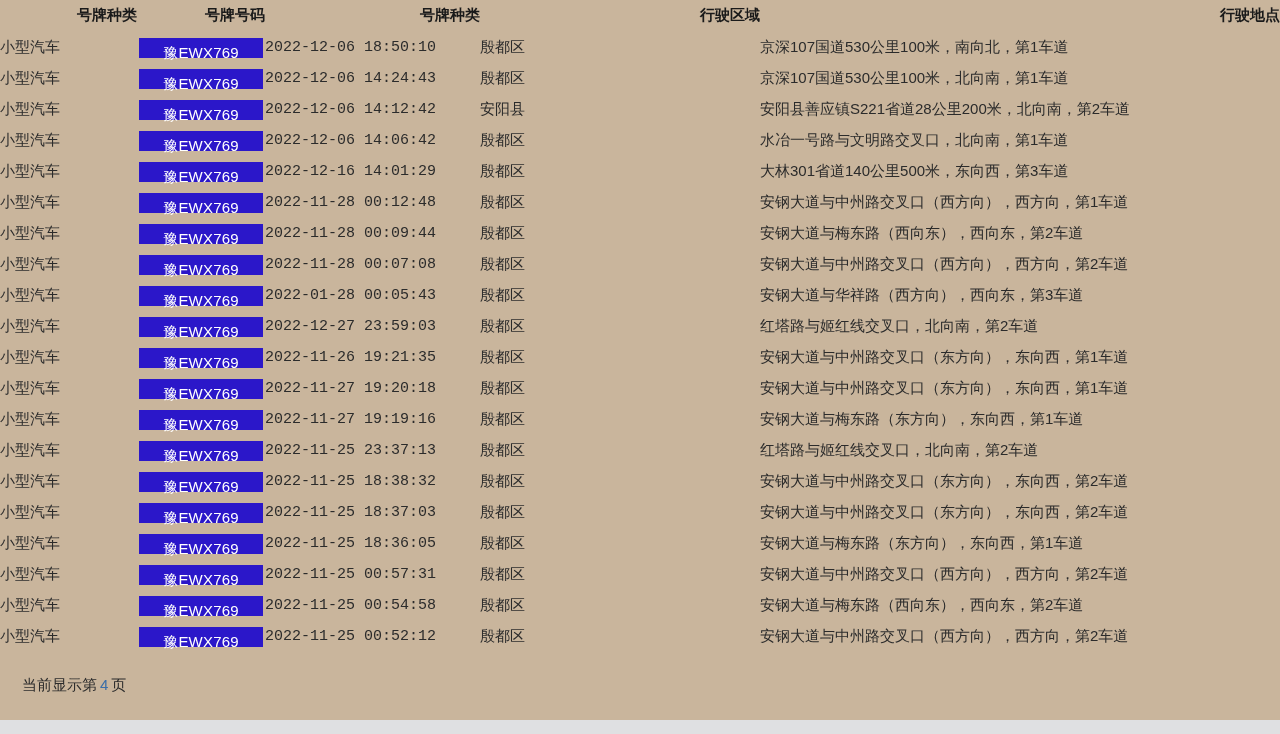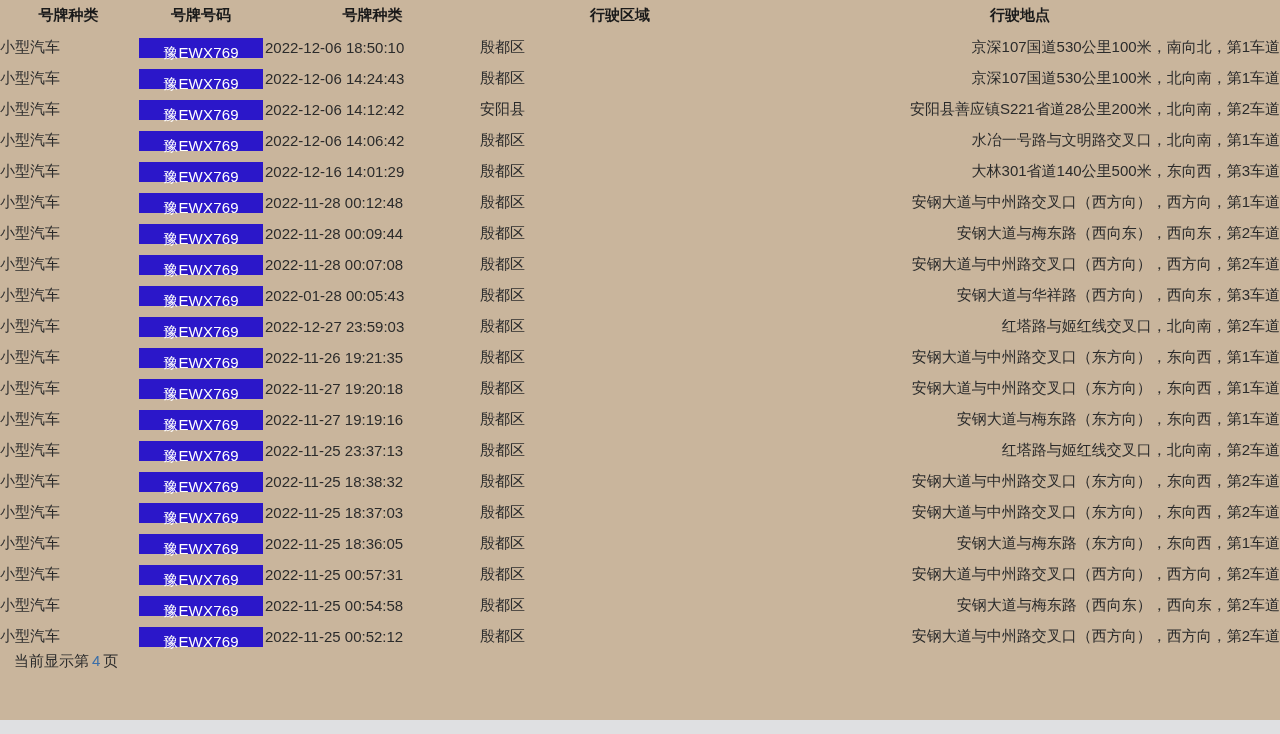--- a/index.html
+++ b/index.html
@@ -24,21 +24,21 @@
   table.records {
     width: 1280px;
     border-collapse: collapse;
     table-layout: fixed;
   }
   table.records th {
     font-weight: bold;
     font-size: 15px;
     color: #1a1a1a;
     padding: 6px 0 7px 0;
-    text-align: center;
+    text-align: right;
     white-space: nowrap;
   }
   table.records td {
     padding: 0;
     height: 31px;
     vertical-align: middle;
     font-size: 15px;
     color: #2b2b2b;
     white-space: nowrap;
   }
@@ -60,31 +60,31 @@
     color: #ffffff;
     font-size: 15px;
     line-height: 29px;
     height: 20px;
     margin: 0 2px;
     text-align: center;
     letter-spacing: 0.2px;
   }
   .cell-time {
     padding-left: 17px;
+    font-family: Liberation Mono, monospace;
   }
   .cell-area {
     padding-left: 31px;
   }
   .cell-place {
     padding-left: 0;
-    text-align: right;
   }
   .footer {
-    margin-top: 0;
-    padding-left: 14px;
+    margin-top: 24px;
+    padding-left: 22px;
     font-size: 15px;
     color: #2b2b2b;
   }
   .footer .pagenum {
     color: #3a6ea8;
     padding: 0 3px;
   }
   .bottom-sliver {
     position: absolute;
     left: 0;

